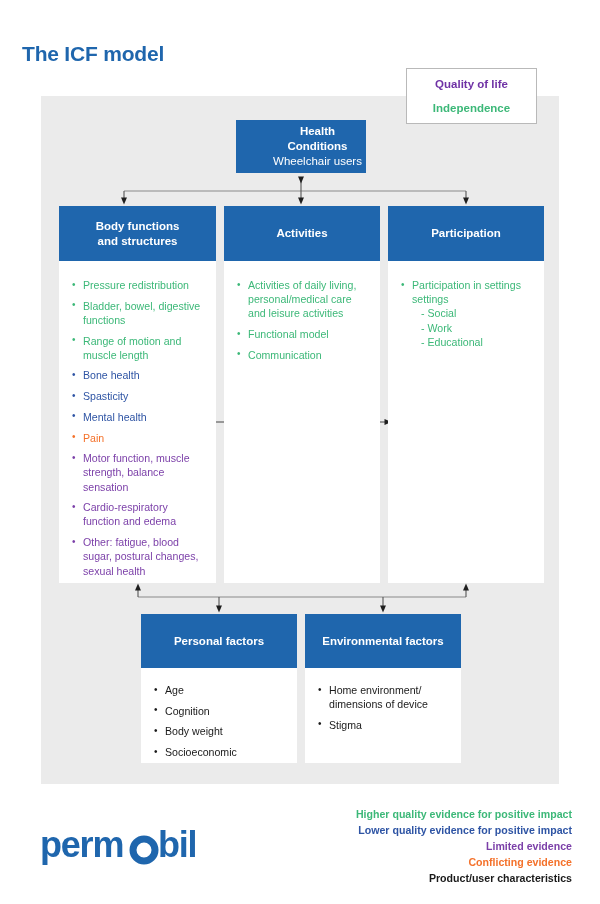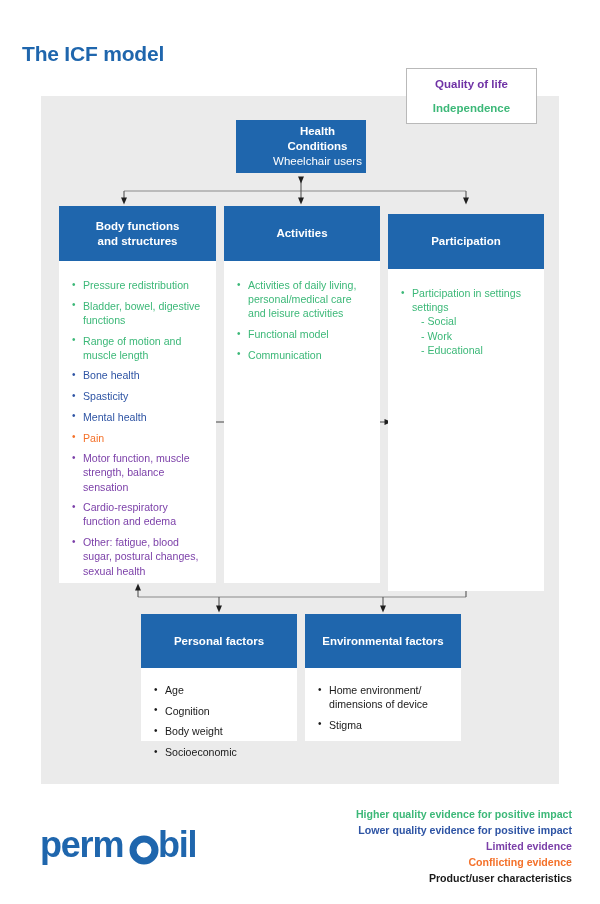--- a/index.html
+++ b/index.html
@@ -63,21 +63,21 @@
     display: flex; align-items: center; justify-content: center;
     text-align: center;
     font-size: 11.5px; font-weight: bold; line-height: 1.28;
   }
   .card > .body {
     position: absolute; left: 0; right: 0; top: 55px; bottom: 0;
     padding: 17px 10px 8px 13px;
   }
   #card-body  { left: 59px;  width: 157px; }
   #card-act   { left: 224px; width: 156px; }
-  #card-part  { left: 388px; width: 156px; margin-top: 8px; }
+  #card-part  { left: 388px; width: 156px; }
 
   
   ul.blist { list-style: none; }
   ul.blist li {
     position: relative;
     padding-left: 11px;
     font-size: 10.6px;
     line-height: 1.34;
     margin-bottom: 6.5px;
   }
@@ -89,21 +89,21 @@
   ul.blist li.sub-lines { margin-bottom: 6.5px; }
   .c-green  { color: #3cb878; }
   .c-blue   { color: #2e54a4; }
   .c-purple { color: #7b3fa8; }
   .c-orange { color: #f4712a; }
   .c-black  { color: #1a1a1a; }
   .subline { display: block; padding-left: 9px; }
 
   
   .botcard {
-    position: absolute; top: 614px; height: 127px;
+    position: absolute; top: 614px; height: 149px;
     background: #ffffff;
   }
   .botcard > .hdr {
     position: absolute; left: 0; top: 0; right: 0; height: 54px;
     background: #1f66ad; color: #fff;
     display: flex; align-items: center; justify-content: center;
     font-size: 11.5px; font-weight: bold;
   }
   .botcard > .body {
     position: absolute; left: 0; right: 0; top: 54px; bottom: 0;

